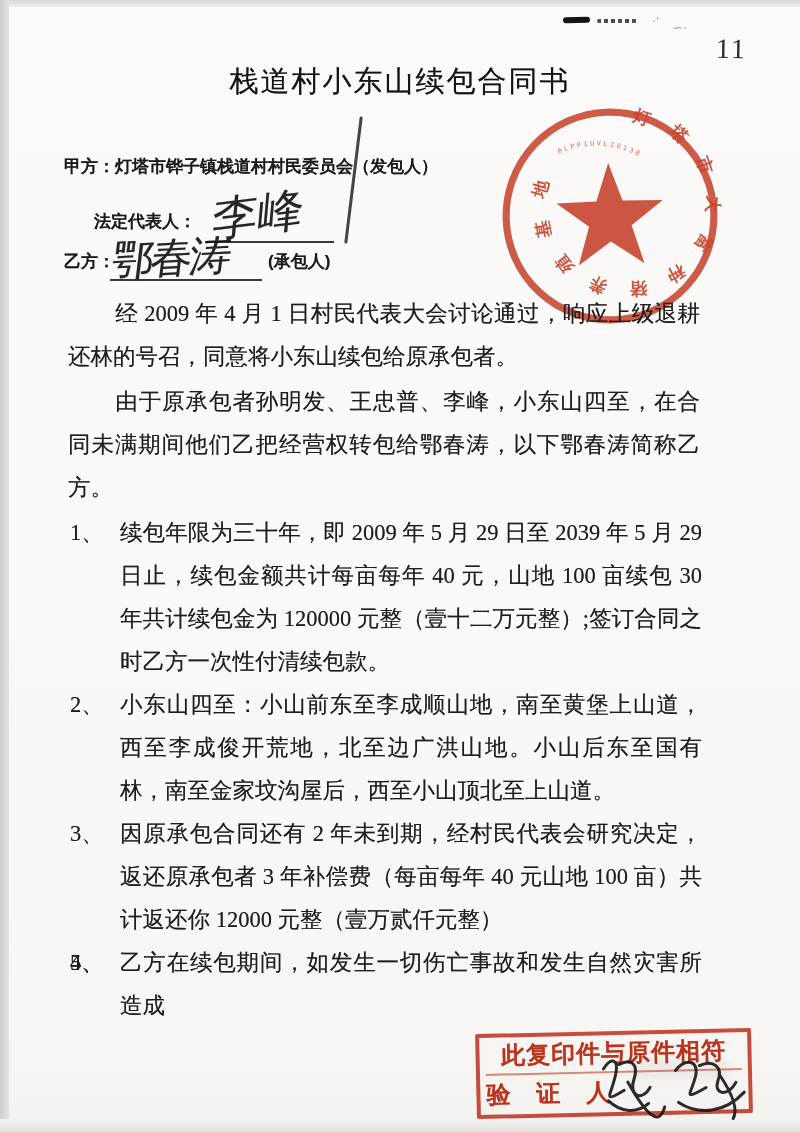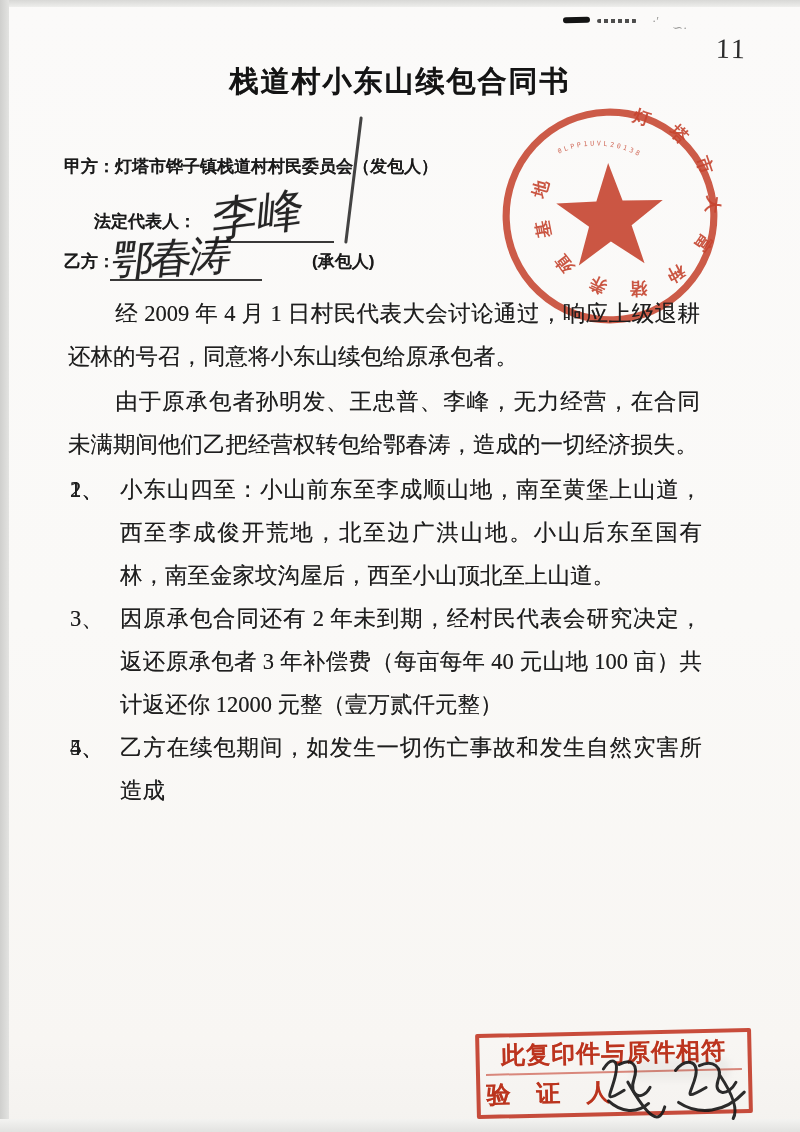--- a/index.html
+++ b/index.html
@@ -20,21 +20,21 @@
     letter-spacing:2px;transform:rotate(1deg);margin-top:25px;
   }
   .mark-bar-solid{position:absolute;left:563px;top:17px;width:27px;height:6px;
     background:#141414;border-radius:3px;transform:rotate(-1deg);}
   .mark-bar-dashed{position:absolute;left:597px;top:19px;width:40px;height:4px;opacity:.8;
     background:repeating-linear-gradient(90deg,#222 0 4px,transparent 4px 7px);border-radius:2px;}
   .mark-faint{position:absolute;color:#9a9a98;font-size:13px;}
   .doc-title{
     position:absolute;left:0;top:62px;width:100%;text-align:center;
     font-family:"Liberation Sans","DejaVu Sans",sans-serif;
-    font-weight:700;font-size:29px;letter-spacing:2px;color:#141414;
+    font-weight:400;font-size:29px;letter-spacing:2px;color:#141414;
     text-shadow:0 0 .6px rgba(0,0,0,.5);
   }
   .hdr-line{
     position:absolute;left:64px;
     font-family:Liberation Sans, sans-serif;
     font-weight:600;font-size:17px;color:#1a1a1a;
     text-shadow:0 0 .5px rgba(0,0,0,.45);white-space:nowrap;
   }
   .sig-underline{position:absolute;height:2px;background:#161616;opacity:.85;}
   .handwriting{
@@ -96,42 +96,43 @@
   <div class="hdr-line" style="top:155px;"><span>甲方：</span><span>灯塔市铧子镇栈道村村民委员会（发包人）</span></div>
 
   <div class="hdr-line" style="top:210px;margin-left:30px;">法定代表人：</div>
   <div class="sig-underline" style="left:206px;top:241px;width:128px;"></div>
   <div class="handwriting sig-legal">李峰</div>
   <div class="sig-flourish"></div>
 
   <div class="hdr-line" style="top:250px;">乙方：</div>
   <div class="sig-underline" style="left:110px;top:279px;width:152px;"></div>
   <div class="handwriting sig-partyb">鄂春涛</div>
-  <div class="hdr-line" style="left:268px;top:250px;margin-left:44px;">(承包人)</div>
+  <div class="hdr-line" style="left:268px;top:250px;">(承包人)</div>
 
   <svg class="seal" viewBox="0 0 220 220">
     <defs>
       <path id="ringPath" d="M70.5,41.6 A79,79 0 1,1 70.4,41.7" fill="none"></path>
       <path id="codePath" d="M33.8,66 A88,88 0 1,1 33.7,66.1" fill="none"></path>
     </defs>
     <circle cx="110" cy="110" r="102" fill="none" stroke="#c5361f" stroke-width="7" opacity="0.88"></circle>
     <polygon points="110,58 122.9,95.2 162.3,96 130.9,119.8 142.3,157.5 110,135 77.7,157.5 89.1,119.8 57.7,96 97.1,95.2" fill="#c5361f" opacity="0.9"></polygon>
     <text font-size="17" font-weight="700" fill="#c5361f" opacity="0.9" letter-spacing="20" font-family="'Liberation Sans',sans-serif">
       <textPath href="#ringPath" startOffset="70">灯塔市大富种猪养殖基地</textPath>
     </text>
     <text font-size="6.5" fill="#c5361f" opacity="0.8" letter-spacing="2.5" font-family="'DejaVu Sans Mono',monospace">
       <textPath href="#codePath" startOffset="34">0LPP1UVL20138</textPath>
     </text>
   </svg>
 
   <div class="body-text">
     <p class="para">经 2009 年 4 月 1 日村民代表大会讨论通过，响应上级退耕还林的号召，同意将小东山续包给原承包者。</p>
-    <p class="para">由于原承包者孙明发、王忠普、李峰，无力经营，在合同未满期间他们乙把经营权转包给鄂春涛，造成的一切经济损失。</p>
+    <p class="para">由于原承包者孙明发、王忠普、李峰，小东山四至，在合同未满期间他们乙把经营权转包给鄂春涛，以下鄂春涛简称乙方。</p>
     <div class="clause">
       <span class="clause-num">1、</span>
+      <span>续包年限为三十年，即 2009 年 5 月 29 日至 2039 年 5 月 29 日止，续包金额共计每亩每年 40 元，山地 100 亩续包 30 年共计续包金为 120000 元整（壹十二万元整）;签订合同之时乙方一次性付清续包款。</span>
     </div>
     <div class="clause">
       <span class="clause-num">2、</span>
       <span>小东山四至：小山前东至李成顺山地，南至黄堡上山道，西至李成俊开荒地，北至边广洪山地。小山后东至国有林，南至金家坟沟屋后，西至小山顶北至上山道。</span>
     </div>
     <div class="clause">
       <span class="clause-num">3、</span>
       <span>因原承包合同还有 2 年未到期，经村民代表会研究决定，返还原承包者 3 年补偿费（每亩每年 40 元山地 100 亩）共计返还你 12000 元整（壹万贰仟元整）</span>
     </div>
     <div class="clause">

